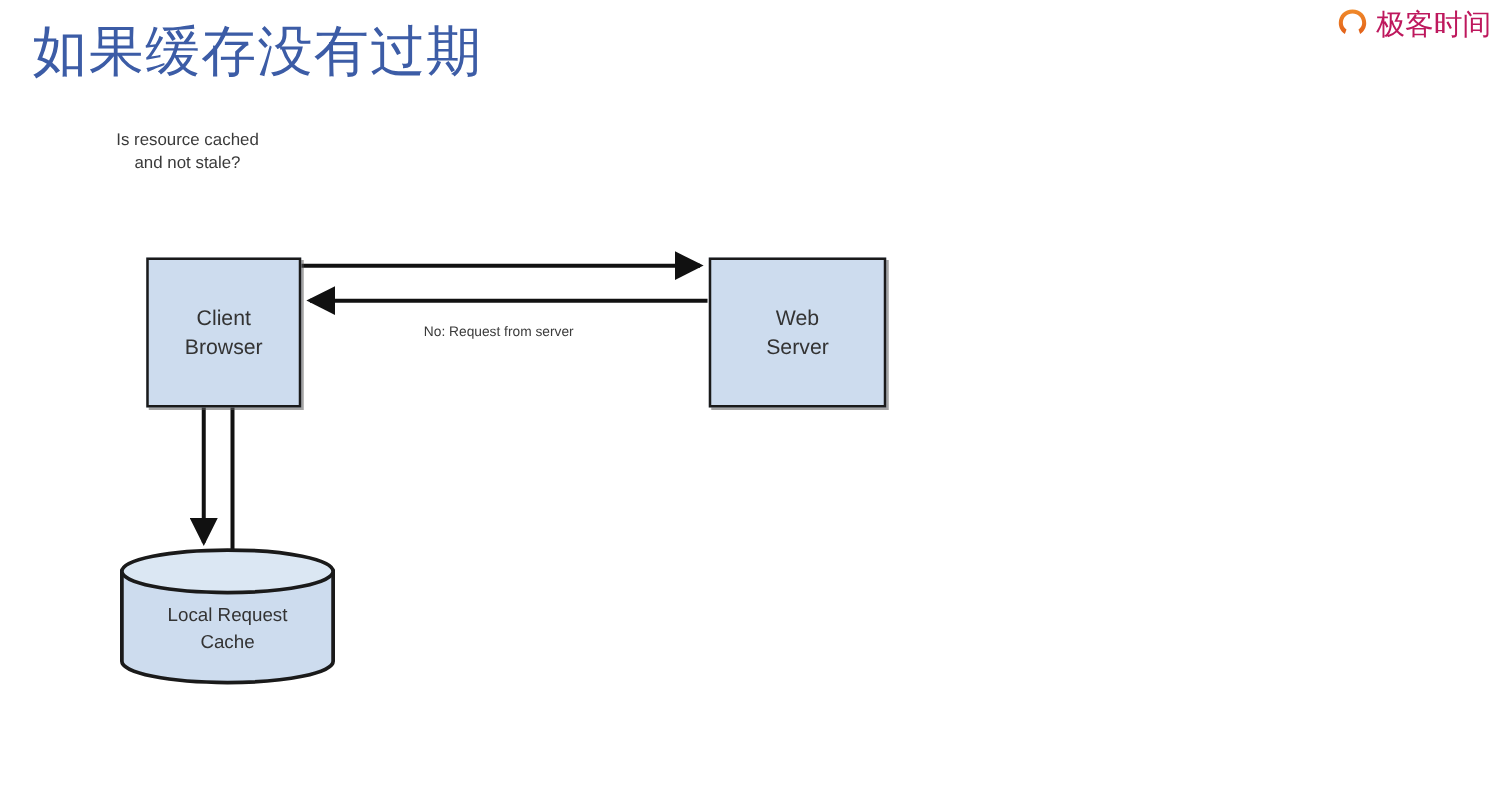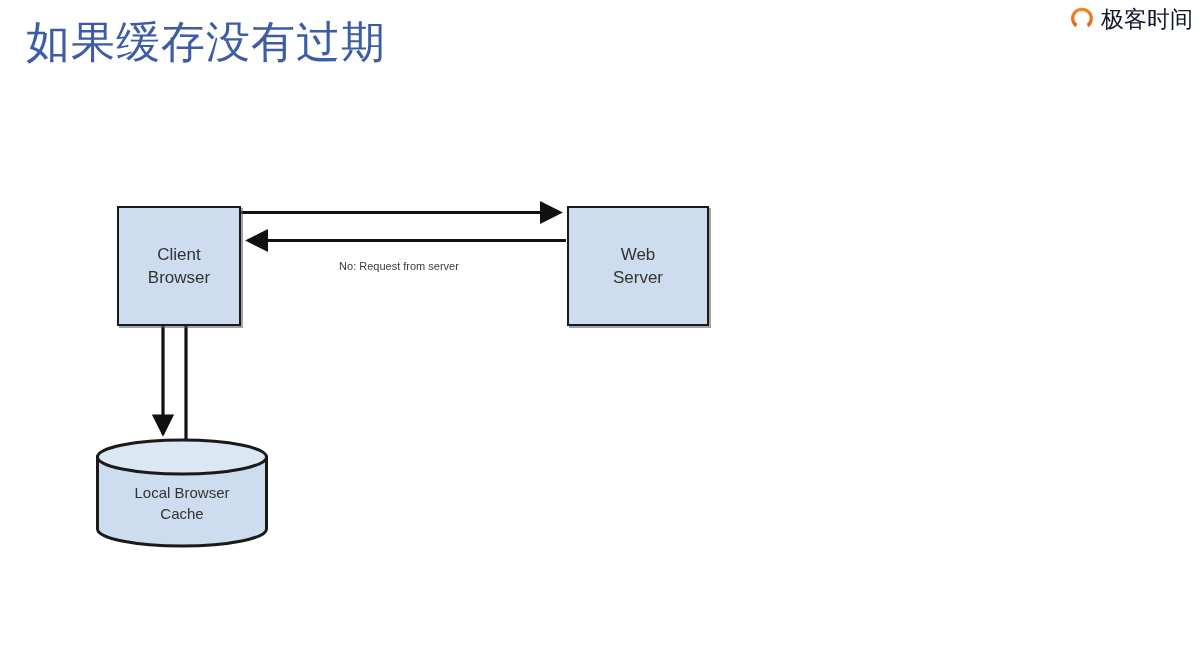--- a/index.html
+++ b/index.html
@@ -26,21 +26,21 @@
     gap: 6px;
   }
   .brand-mark {
     width: 26px;
     height: 26px;
     display: block;
   }
   .brand-name {
     font-size: 23px;
     line-height: 26px;
-    color: #0f172a;
+    color: #be185d;
     font-family: "Liberation Sans", sans-serif;
     letter-spacing: 0px;
     white-space: nowrap;
   }
 
   
   .slide-title {
     position: absolute;
     left: 26px;
     top: 12px;
@@ -211,36 +211,38 @@
 
     <g>
       <line x1="163" y1="293" x2="163" y2="434" stroke="#111111" stroke-width="3.2" marker-end="url(#arrowD)"></line>
     </g>
 
     <g>
       <line x1="186" y1="448" x2="186" y2="296" stroke="#111111" stroke-width="3.2" marker-end="url(#arrowU)"></line>
     </g>
   </svg>
 
+  <div class="dg-label label-question">Is resource cached
+and not stale?</div>
 
   <div class="node-box node-client">
     <span class="node-text">Client
 Browser</span>
   </div>
 
   <div class="node-box node-server">
     <span class="node-text">Web
 Server</span>
   </div>
 
   <div class="dg-label label-no">No: Request from server</div>
 
 
   <div class="node-cylinder">
     <svg width="176" height="112" viewBox="0 0 176 112">
       <path d="M3.5 20 L3.5 92 A84.5 17 0 0 0 172.5 92 L172.5 20 Z" fill="#cddcee" stroke="#1a1a1a" stroke-width="3"></path>
       <ellipse cx="88" cy="20" rx="84.5" ry="17" fill="#dbe7f3" stroke="#1a1a1a" stroke-width="3"></ellipse>
     </svg>
-    <div class="cyl-text">Local Browser
+    <div class="cyl-text">Local Request
 Cache</div>
   </div>
 
 </div>
 
 </body></html>

